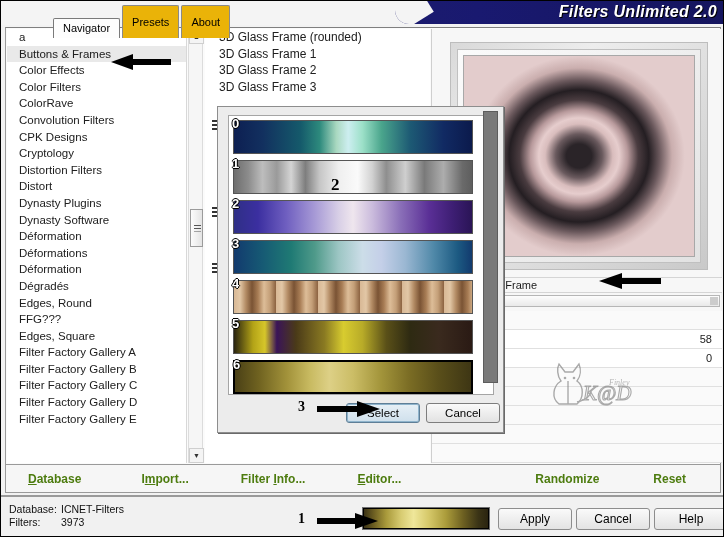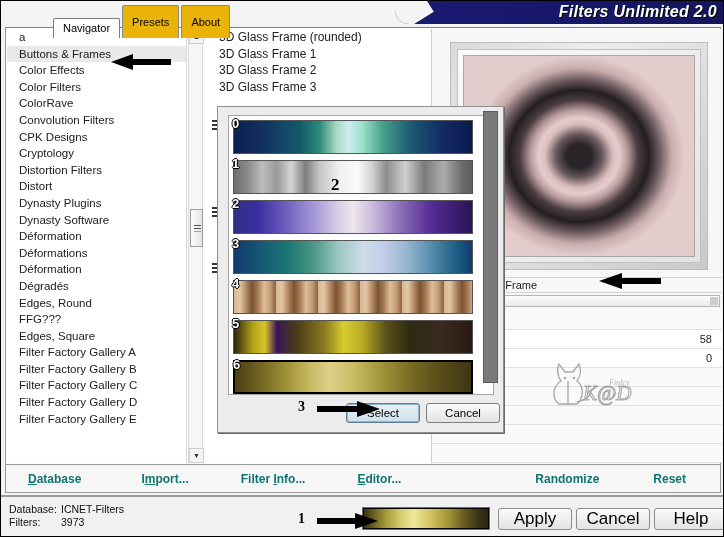--- a/index.html
+++ b/index.html
@@ -212,21 +212,21 @@
 
   
   .menurow {
     position: absolute; left: 4px; top: 464px;
     width: 716px; height: 28px;
     background: #f6f6f6;
     border: 1px solid #9a9a9a; border-top: none;
     display: flex; align-items: center;
   }
   .menuitem {
-    font-size: 12px; color: #0f766e; font-weight: bold;
+    font-size: 12px; color: #4d7c0f; font-weight: bold;
     margin-left: 22px;
     white-space: nowrap;
   }
   .menuitem .u { text-decoration: underline; }
   .menuspacer { flex: 1; }
   .menuitem.right { font-weight: bold; }
 
   
   .statusbar {
     position: absolute; left: 0; top: 494px;
@@ -248,21 +248,21 @@
   }
   .swatch {
     width: 100%; height: 100%;
     background: linear-gradient(90deg,
       #3a3215 0%, #6d5f22 8%, #a99a3b 18%, #d8cc72 30%,
       #efe79a 40%, #d6c96a 52%, #ab9c3b 66%, #6d6021 80%,
       #3b3416 92%, #2a2410 100%);
   }
   .btn {
     position: absolute; top: 507px; height: 22px; width: 74px;
-    font-size: 17px; color: #000;
+    font-size: 12px; color: #000;
     background: linear-gradient(180deg,#fafafa,#e3e3e3);
     border: 1px solid #8d8d8d;
     border-radius: 3px;
     display: flex; align-items: center; justify-content: center;
   }
   #btn-apply { left: 497px; }
   #btn-cancel { left: 575px; }
   #btn-help  { left: 653px; }
 
   

